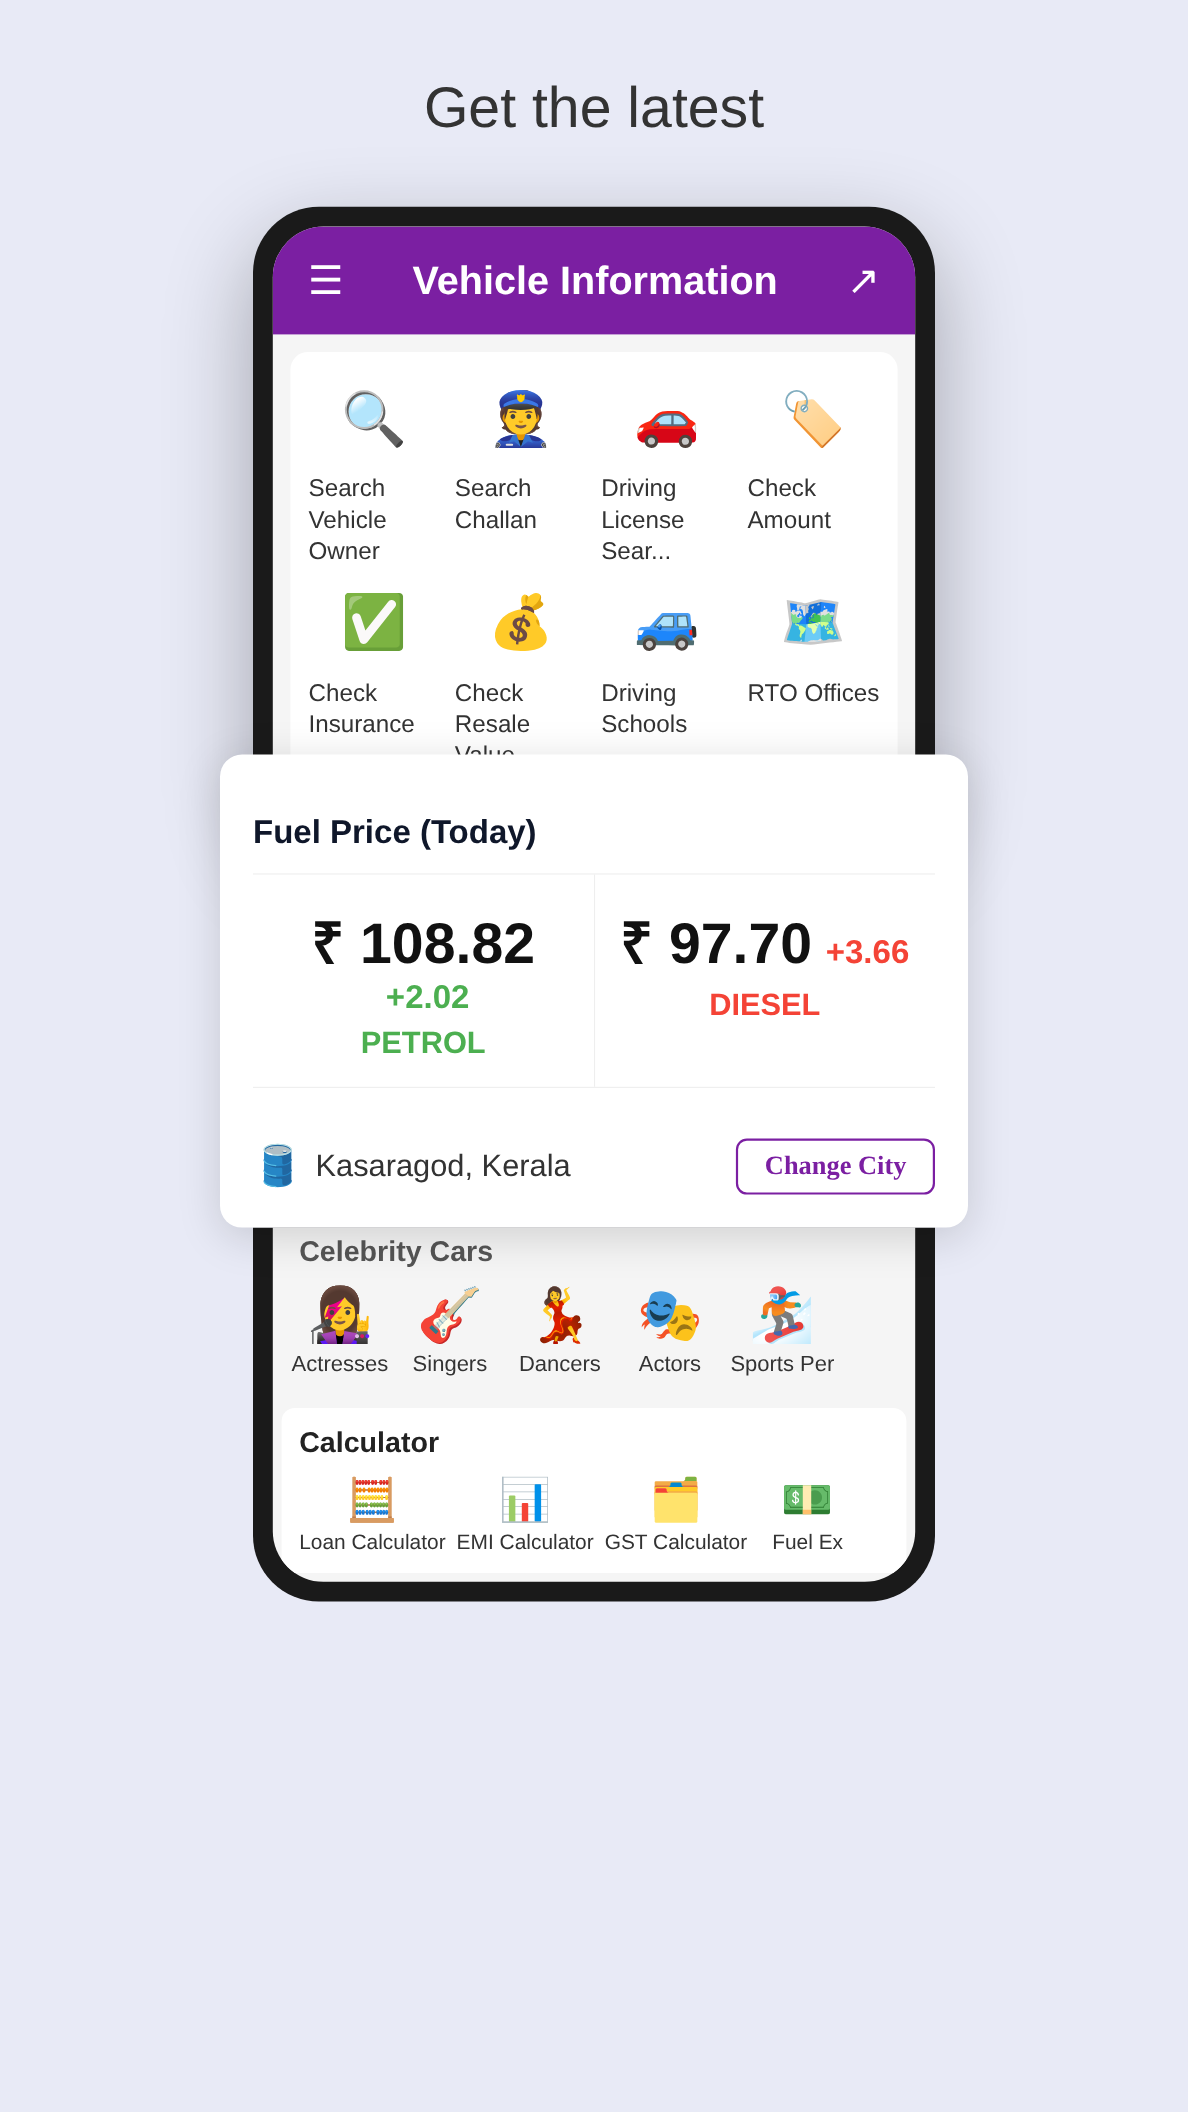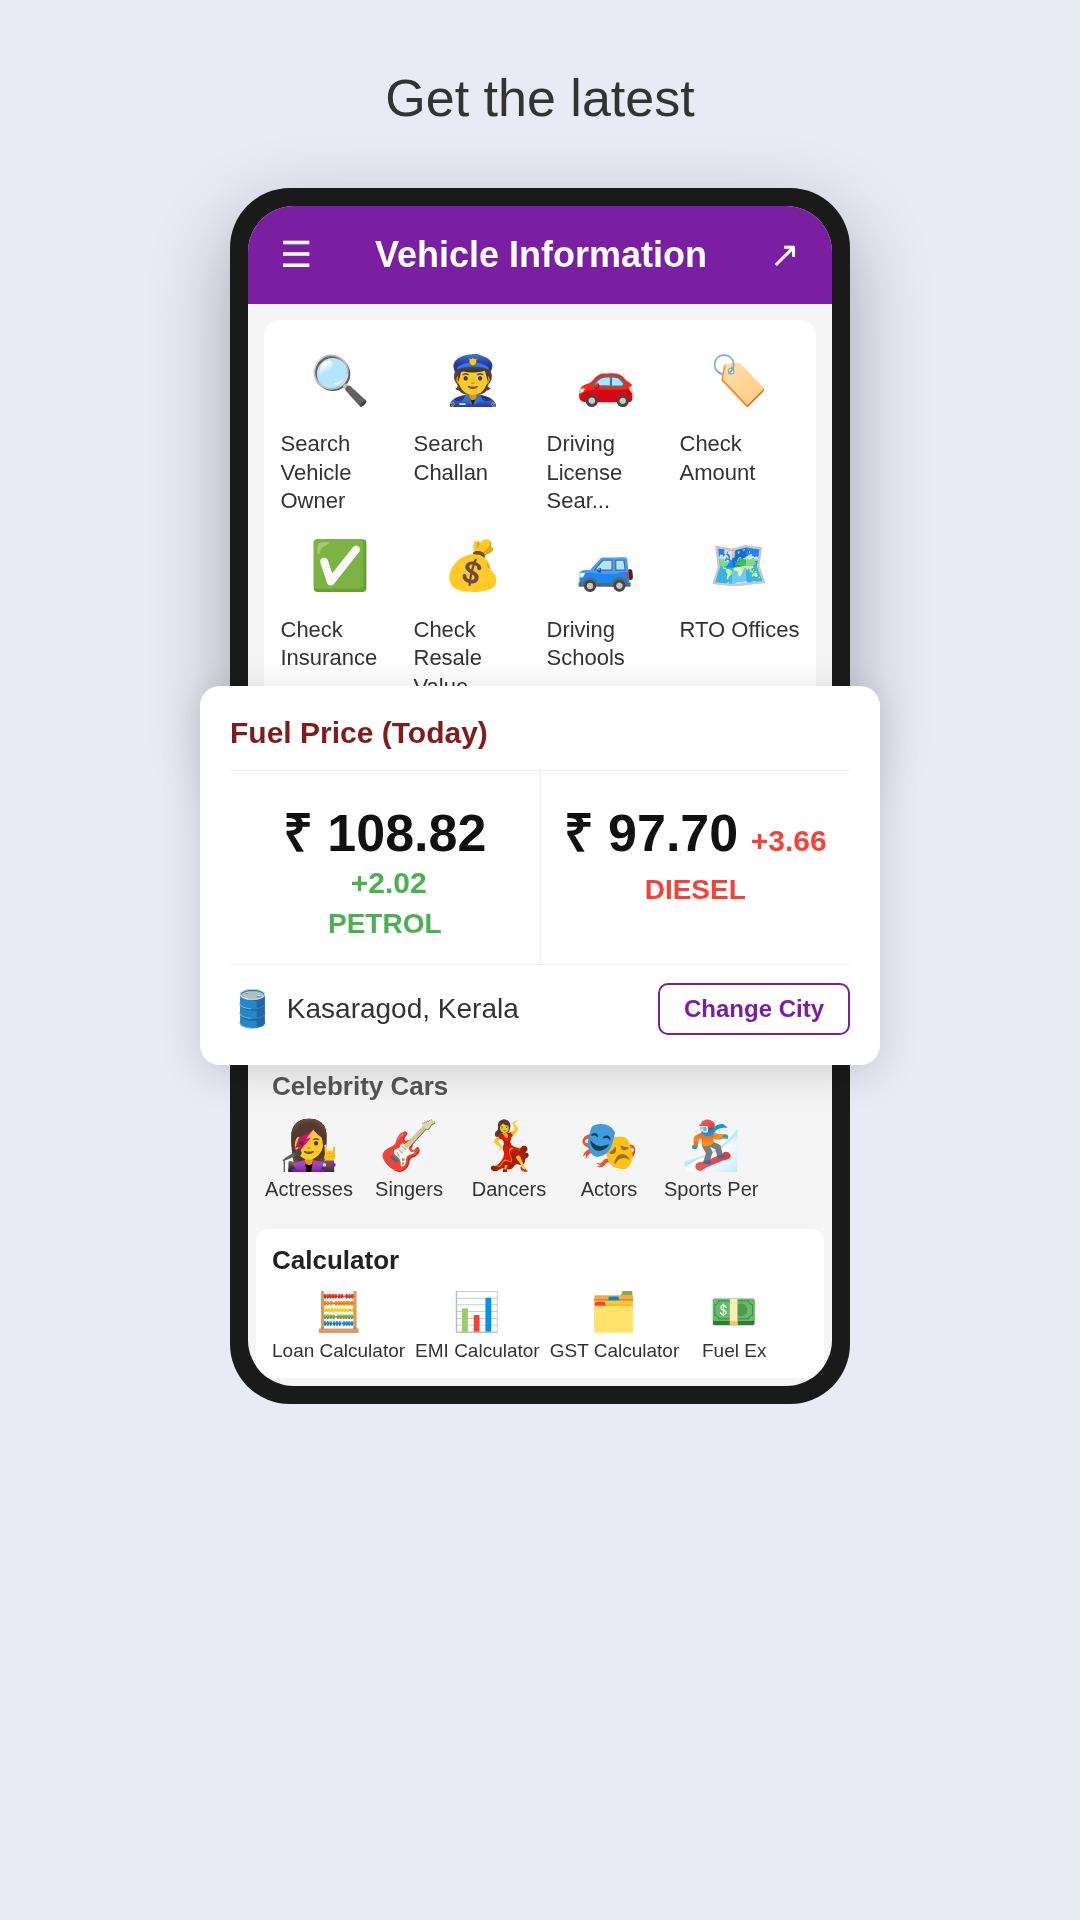--- a/index.html
+++ b/index.html
@@ -115,28 +115,29 @@
     .fuel-card {
       background: white;
       border-radius: 20px;
       box-shadow: 0 8px 40px rgba(0,0,0,0.15);
       padding: 30px;
       margin: 0 20px;
     }
     .fuel-title {
       font-size: 30px;
       font-weight: 700;
-      color: #7f1d1d;
+      color: #0f172a;
       margin-bottom: 20px;
+      margin-top: 24px;
     }
     .fuel-prices {
       display: flex;
       border-top: 1px solid #eee;
       border-bottom: 1px solid #eee;
-      margin-bottom: 8px;
+      margin-bottom: 36px;
     }
     .fuel-price-col {
       flex: 1;
       padding: 24px 20px;
       text-align: center;
     }
     .fuel-price-col:first-child {
       border-right: 1px solid #eee;
     }
     .price-amount {
@@ -185,20 +186,21 @@
     }
     .change-city-btn {
       border: 2px solid #7b1fa2;
       color: #7b1fa2;
       background: white;
       border-radius: 10px;
       padding: 10px 24px;
       font-size: 24px;
       font-weight: 600;
       cursor: pointer;
+      font-family: Liberation Serif, serif;
     }
 
     
     .phone-bottom {
       width: 620px;
       position: relative;
     }
     .phone-bottom-inner {
       background: #1a1a1a;
       border-radius: 0 0 60px 60px;

